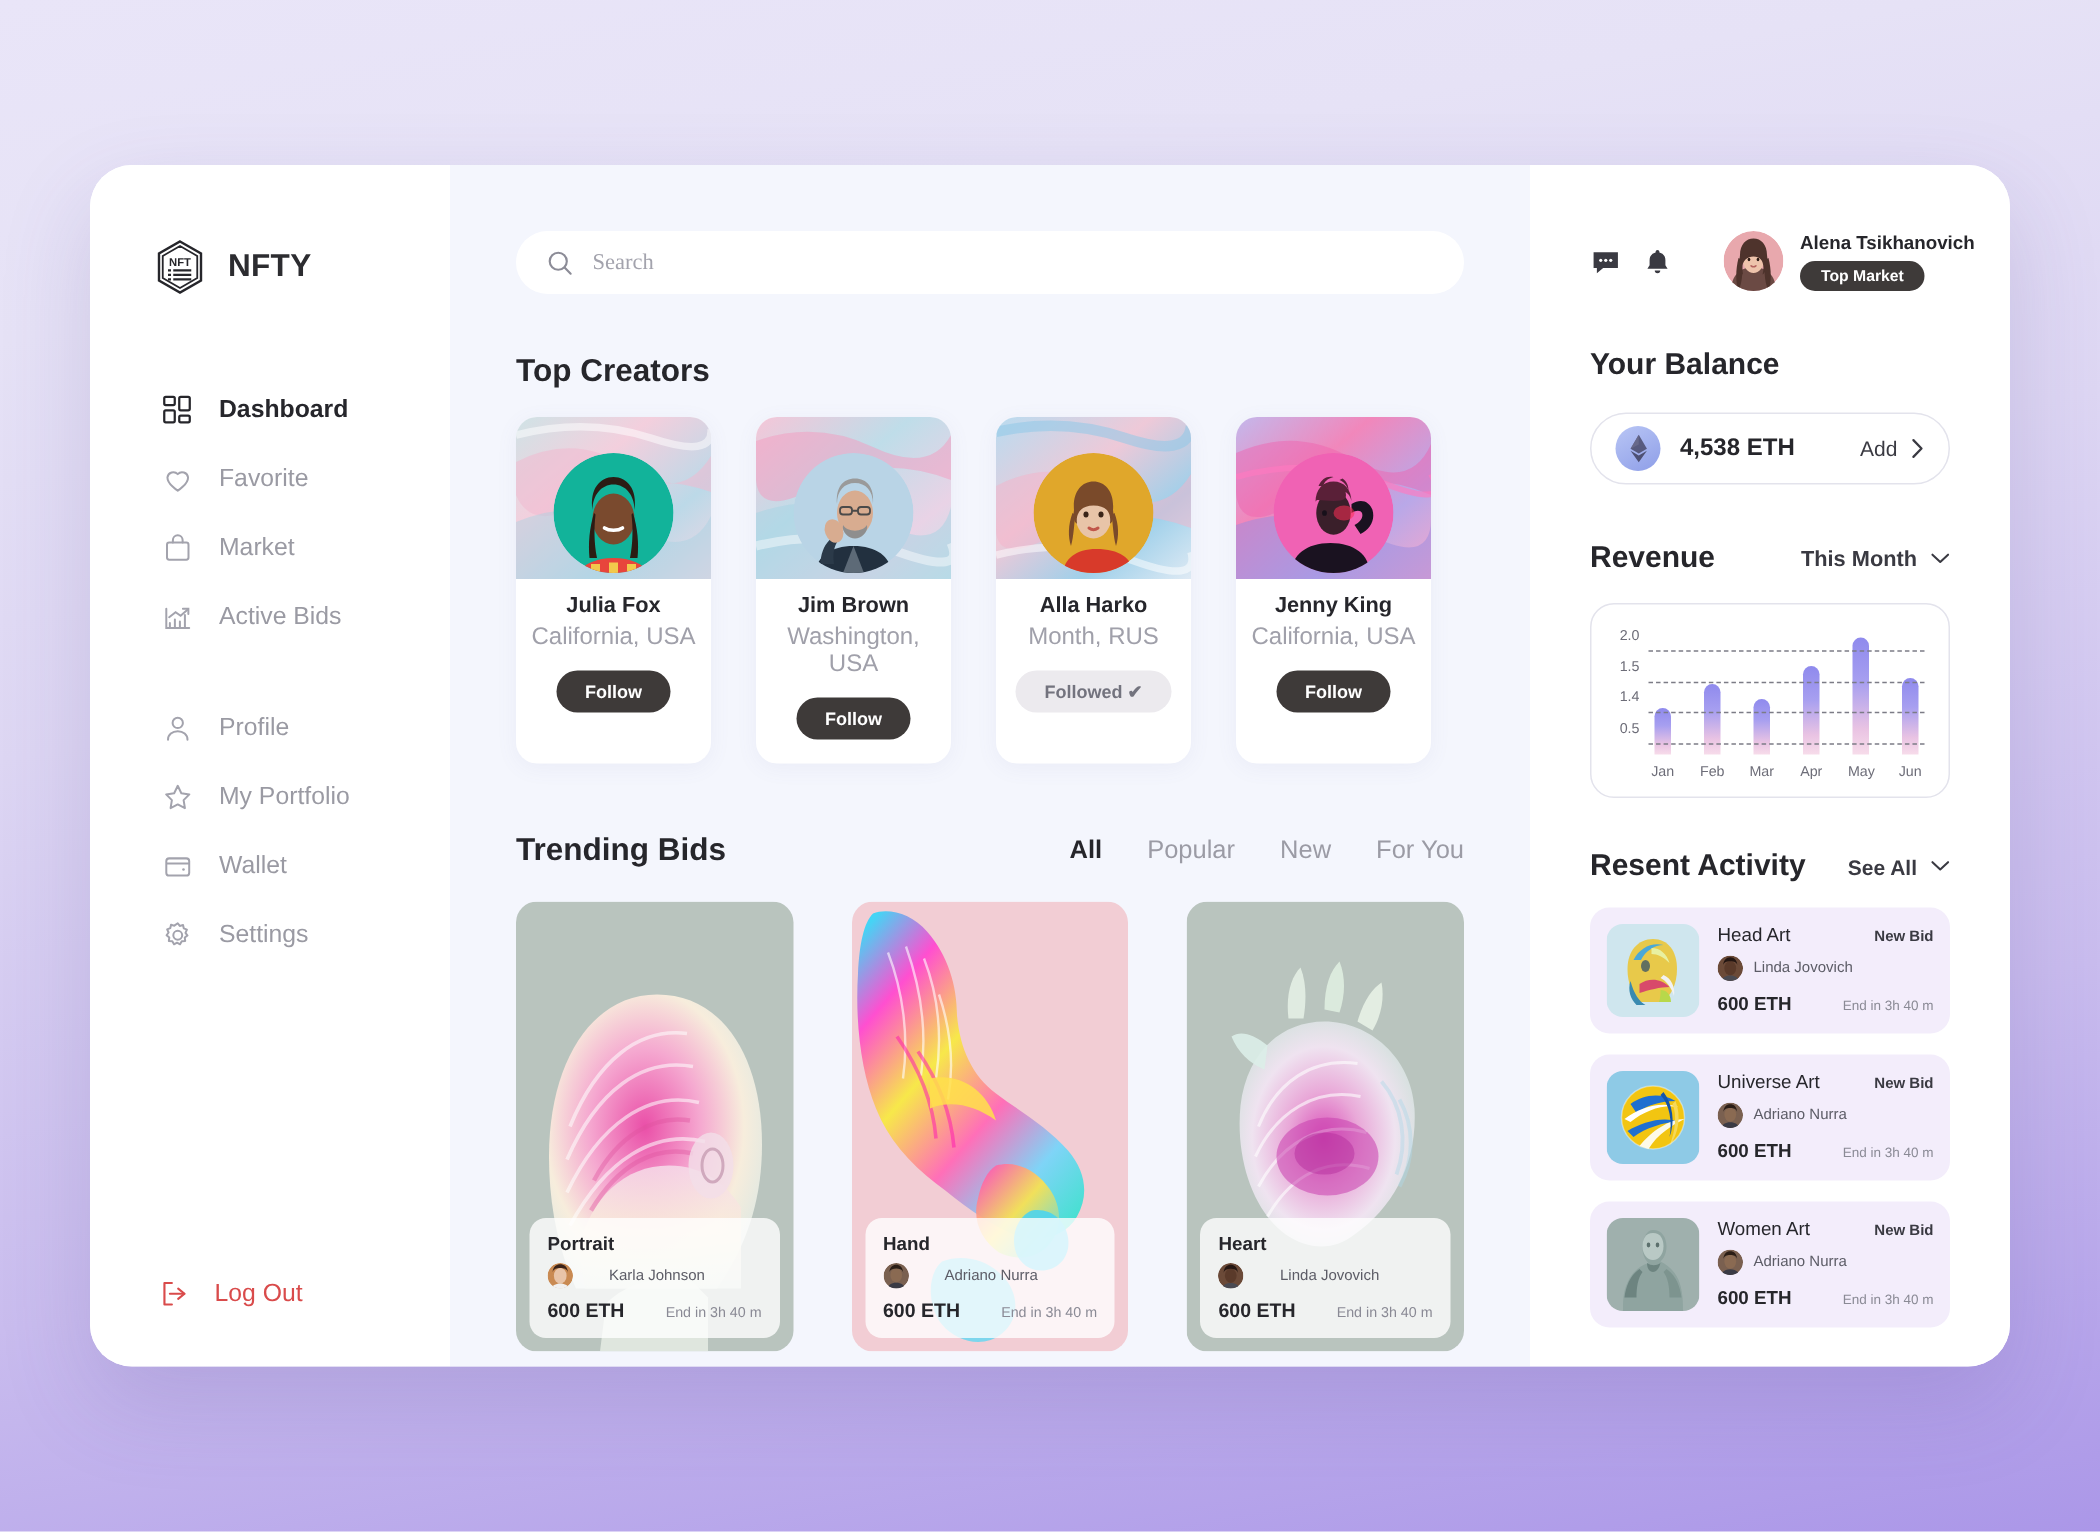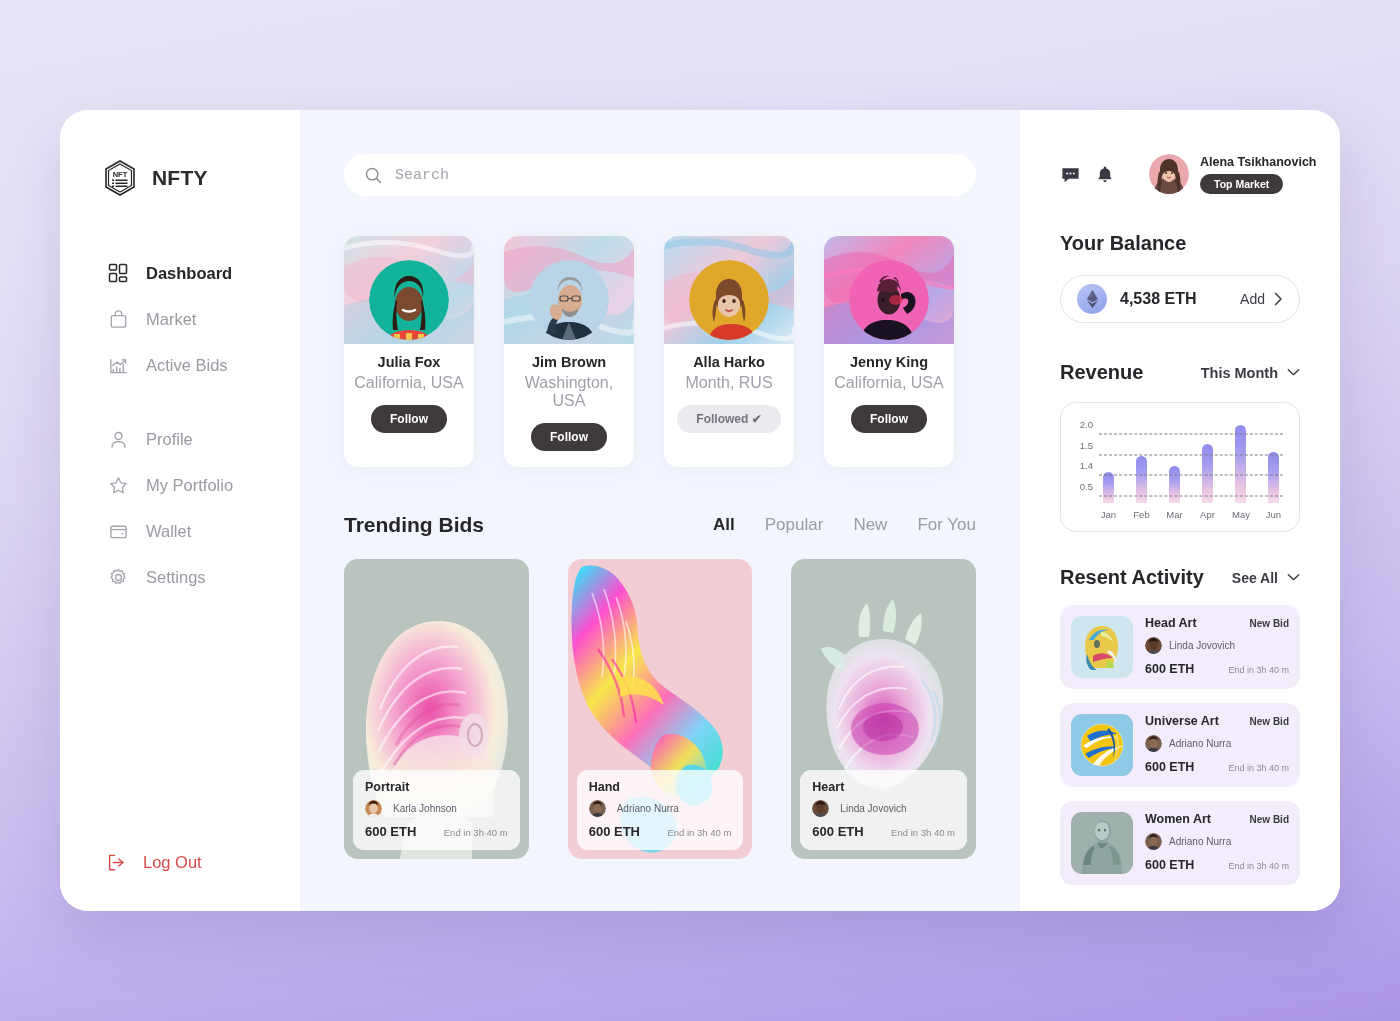--- a/index.html
+++ b/index.html
@@ -68,21 +68,21 @@
   .searchbar {
     height: 42px;
     background: #fff;
     border-radius: 21px;
     display: flex; align-items: center;
     padding: 0 20px; gap: 12px;
     margin-bottom: 40px;
   }
   .searchbar input {
     border: 0; outline: none; background: transparent;
-    font-family: Liberation Mono, monospace; font-size: 15px; color: #4a4a52; flex: 1;
+    font-family: Liberation Serif, serif; font-size: 15px; color: #4a4a52; flex: 1;
   }
   .searchbar input::placeholder { color: #a3a3ad; }
 
   .section-title { font-size: 21px; font-weight: 700; color: #26262b; }
 
   
   .creators { display: flex; gap: 30px; margin-top: 18px; }
   .creator-card {
     width: 130px; background: #fff; border-radius: 14px;
     overflow: hidden; text-align: center;
@@ -118,21 +118,21 @@
     width: 186px; height: 300px; border-radius: 14px;
     position: relative; overflow: hidden; cursor: pointer;
   }
   .bid-art { position: absolute; inset: 0; }
   .bid-info {
     position: absolute; left: 9px; right: 9px; bottom: 9px;
     background: rgba(255,255,255,0.78);
     border-radius: 11px; padding: 10px 12px 11px;
   }
   .bid-title { font-size: 12.5px; font-weight: 700; color: #26262b; }
-  .bid-owner { display: flex; align-items: center; gap: 11px; margin-top: 6px; }
+  .bid-owner { display: flex; align-items: center; gap: 24px; margin-top: 6px; }
   .bid-owner-ava { width: 17px; height: 17px; border-radius: 50%; overflow: hidden; flex: 0 0 17px; }
   .bid-owner-name { font-size: 10px; color: #5c5c66; }
   .bid-foot { display: flex; align-items: baseline; justify-content: space-between; margin-top: 7px; }
   .bid-price { font-size: 13px; font-weight: 700; color: #26262b; }
   .bid-end { font-size: 9.5px; color: #8a8a95; }
 
   
   .right {
     width: 320px; flex: 0 0 320px;
     background: #fff;
@@ -192,21 +192,21 @@
   .see-all { display: flex; align-items: center; gap: 9px; font-size: 14px; font-weight: 600; color: #3a3a42; cursor: pointer; }
 
   .act-list { margin-top: 16px; display: flex; flex-direction: column; gap: 14px; }
   .act-item {
     background: #f3edfb; border-radius: 13px;
     padding: 11px; display: flex; gap: 12px; cursor: pointer;
   }
   .act-thumb { width: 62px; height: 62px; border-radius: 11px; flex: 0 0 62px; overflow: hidden; }
   .act-body { flex: 1; min-width: 0; }
   .act-row1 { display: flex; align-items: baseline; justify-content: space-between; }
-  .act-title { font-size: 12.5px; font-weight: 700; color: #26262b; }
+  .act-title { font-size: 12.5px; font-weight: 400; color: #26262b; }
   .act-tag { font-size: 10px; font-weight: 600; color: #3a3a42; }
   .act-owner { display: flex; align-items: center; gap: 7px; margin-top: 7px; }
   .act-owner-ava { width: 17px; height: 17px; border-radius: 50%; overflow: hidden; flex: 0 0 17px; }
   .act-owner-name { font-size: 10px; color: #5c5c66; }
   .act-row3 { display: flex; align-items: baseline; justify-content: space-between; margin-top: 8px; }
   .act-price { font-size: 12.5px; font-weight: 700; color: #26262b; }
   .act-end { font-size: 9px; color: #8a8a95; }
 
   svg { display: block; }
 </style>
@@ -242,20 +242,28 @@
             <svg width="20" height="20" viewBox="0 0 20 20" fill="none" stroke="#26262b" stroke-width="1.5">
               <rect x="1.5" y="1.5" width="7" height="5.5" rx="1"></rect>
                 <rect x="11.5" y="1.5" width="7" height="9" rx="1"></rect>
               <rect x="1.5" y="10.5" width="7" height="8" rx="1"></rect>
                 <rect x="11.5" y="14" width="7" height="4.5" rx="1"></rect>
             </svg>
           </span>
           <span>Dashboard</span>
         </div>
 
+        <div class="nav-item">
+          <span class="nav-ico">
+            <svg width="21" height="21" viewBox="0 0 22 22" fill="none" stroke="#a3a3ad" stroke-width="1.4">
+              <path d="M11 19s-7.2-4.6-7.2-9.3A4.2 4.2 0 0 1 11 7.4a4.2 4.2 0 0 1 7.2 2.3C18.2 14.4 11 19 11 19z" stroke-linejoin="round"></path>
+            </svg>
+          </span>
+          <span>Favorite</span>
+        </div>
 
         <div class="nav-item">
           <span class="nav-ico">
             <svg width="21" height="21" viewBox="0 0 22 22" fill="none" stroke="#a3a3ad" stroke-width="1.4">
               <rect x="3.5" y="7" width="15" height="12" rx="1.5"></rect>
               <path d="M7.6 7V5.3a3.4 3.4 0 0 1 6.8 0V7" stroke-linecap="round"></path>
             </svg>
           </span>
           <span>Market</span>
         </div>
@@ -334,20 +342,21 @@
     <div class="searchbar">
       <span>
         <svg width="19" height="19" viewBox="0 0 20 20" fill="none" stroke="#8c8c97" stroke-width="1.5" stroke-linecap="round">
           <circle cx="8.6" cy="8.6" r="6"></circle>
             <path d="M13.2 13.2l4.1 4.1"></path>
         </svg>
       </span>
       <input type="text" placeholder="Search" style="">
     </div>
 
+    <div class="section-title">Top Creators</div>
 
     <div class="creators">
 
       <div class="creator-card">
         <div class="creator-cover">
           <svg width="130" height="108" viewBox="0 0 130 108" preserveAspectRatio="none" style="position:absolute;inset:0">
             <defs>
                 <linearGradient id="cv0" x1="0" y1="0" x2="1" y2="1">
               <stop offset="0%" stop-color="#cfe3e6"></stop>
                   <stop offset="35%" stop-color="#f3cfdd"></stop>

